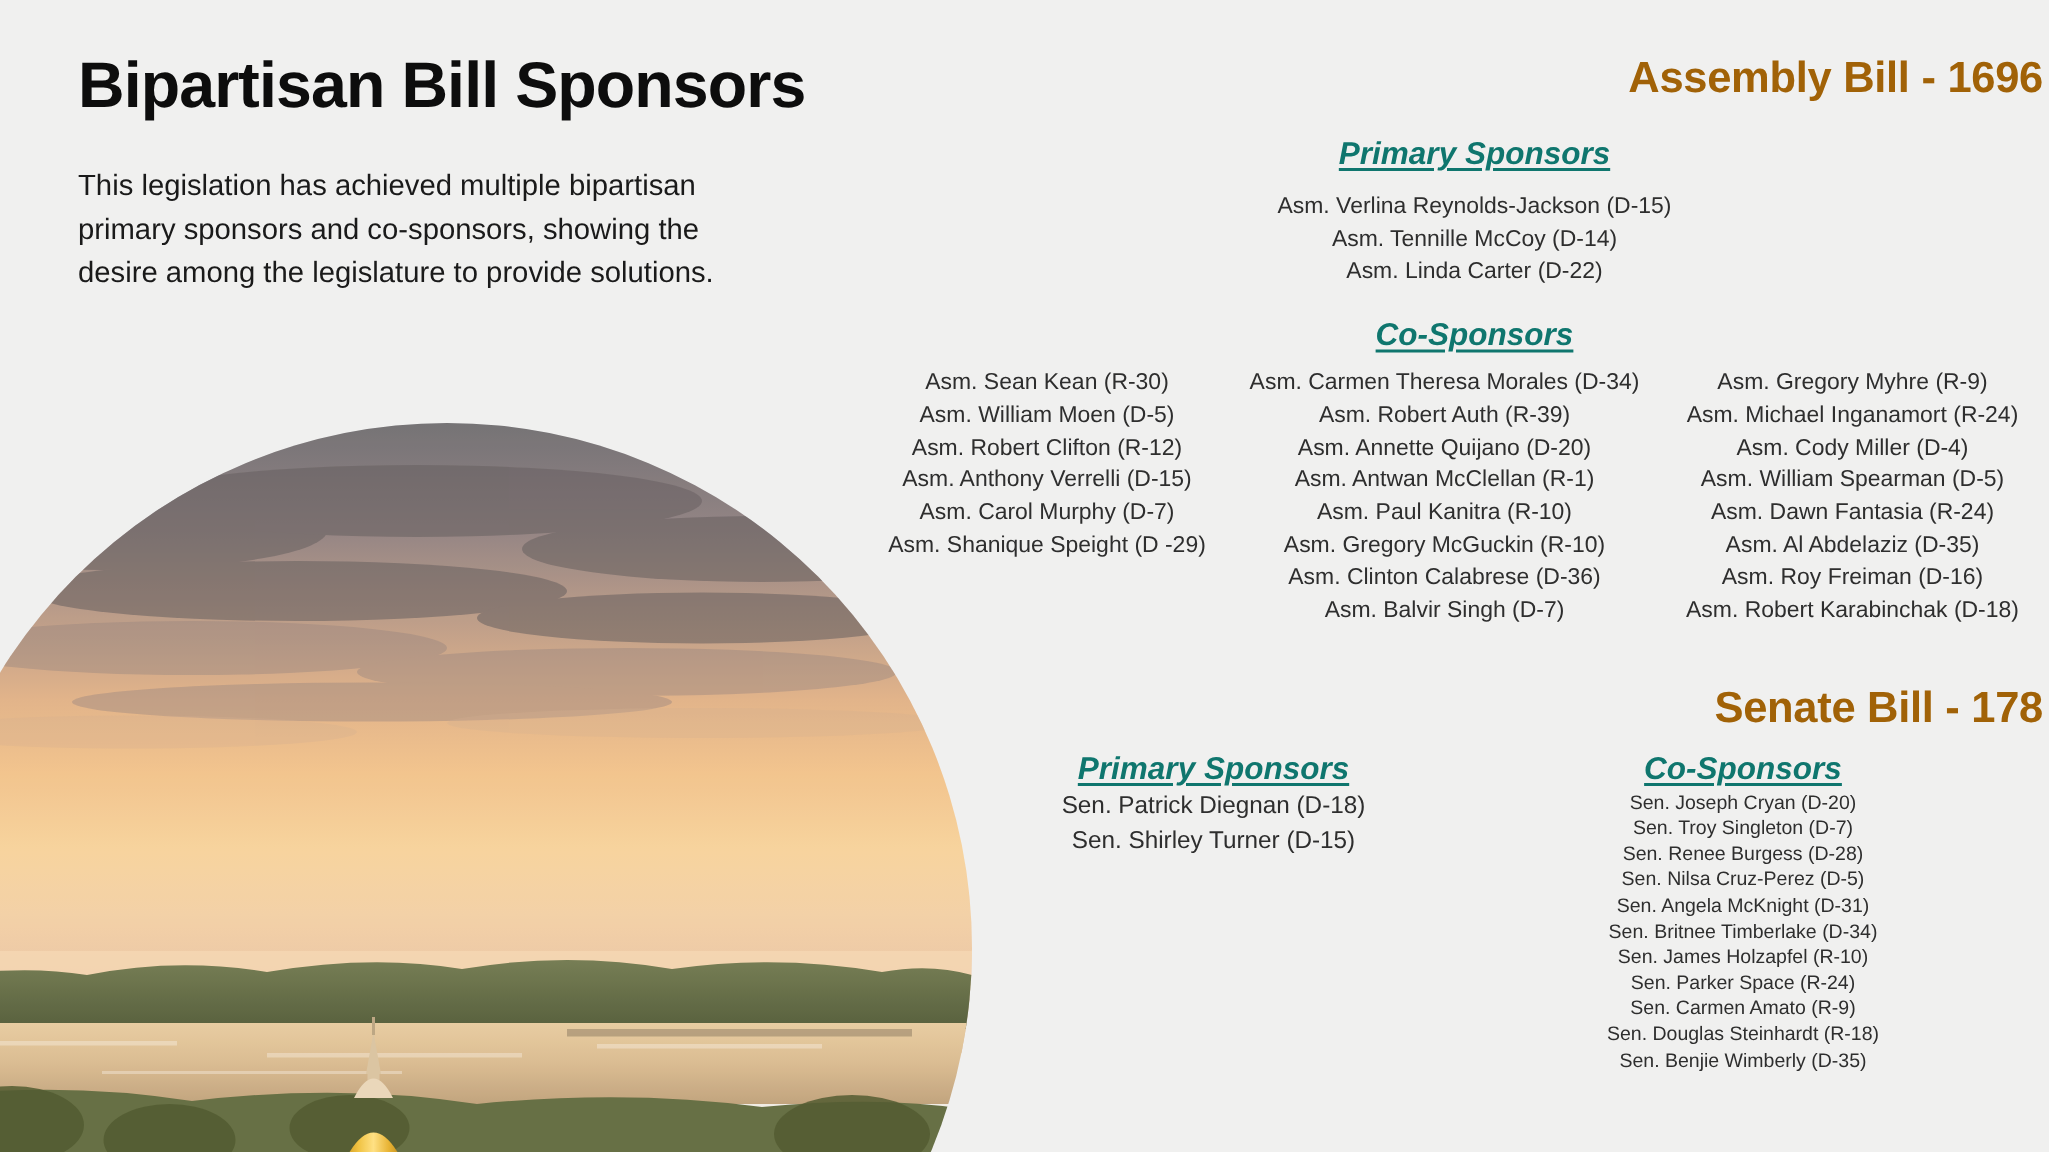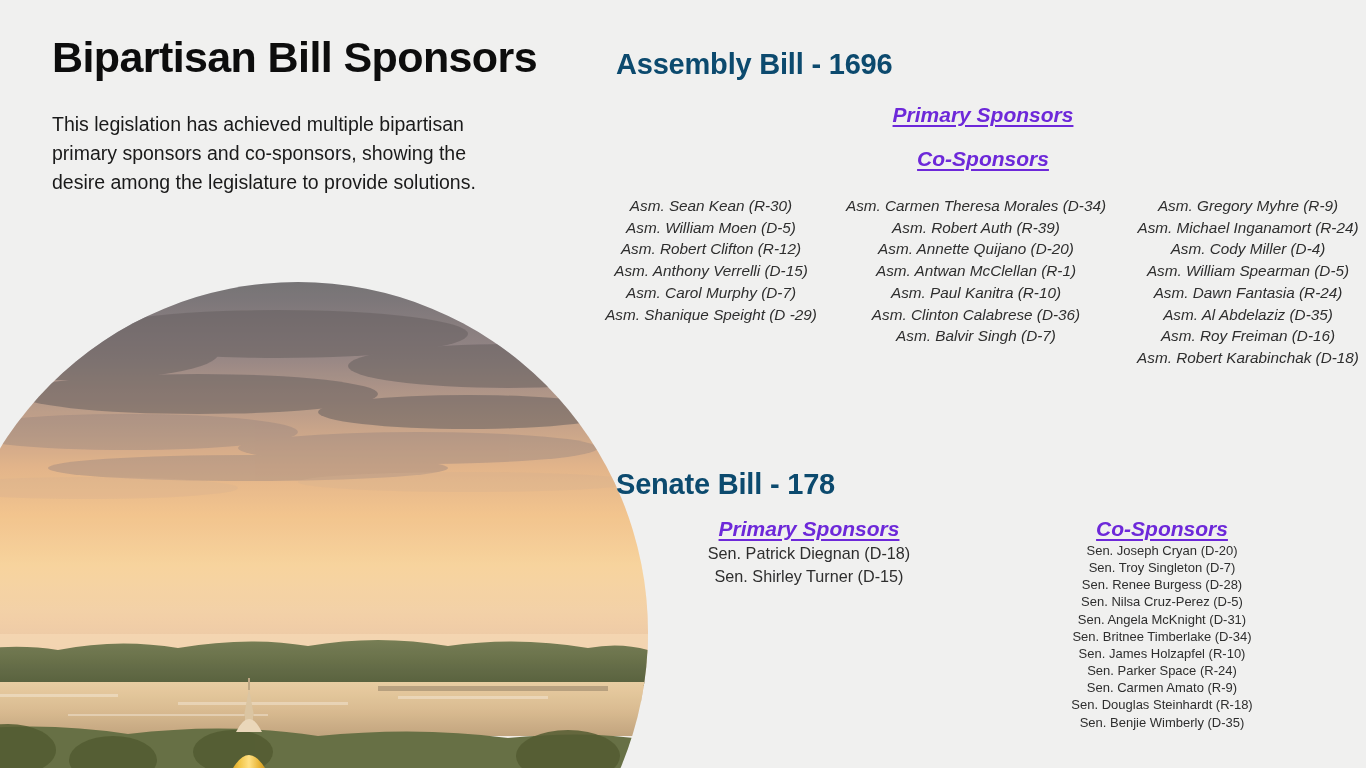--- a/index.html
+++ b/index.html
@@ -55,33 +55,33 @@
     overflow: hidden;
   }
   .photo-circle svg { display: block; width: 100%; height: 100%; }
 
   
   .bill-block { position: absolute; }
 
   .bill-title {
     font-size: 29px;
     font-weight: bold;
-    color: #0c4a6e;
-    text-align: left;
-    margin: 16px;
+    color: #a16207;
+    text-align: right;
+    margin: 4px;
     letter-spacing: -0.2px;
   }
 
   .section-head {
     font-size: 21px;
     font-weight: bold;
     font-style: italic;
     text-decoration: underline;
     text-underline-offset: 3px;
-    color: #6d28d9;
+    color: #0f766e;
     text-align: center;
     margin: 0;
   }
 
   .sponsor-list {
     list-style: none;
     margin: 0;
     padding: 0;
     text-align: center;
   }
@@ -95,24 +95,23 @@
   .sponsor-list.lg li { font-size: 16.2px; line-height: 1.45; }
 
   
   #assembly-bill { left: 600px; top: 32px; width: 766px; }
   #assembly-primary-head { margin-top: 22px; }
   #assembly-primary-list { margin-top: 12px; }
   #assembly-cosponsor-head { margin-top: 20px; }
 
   .cosponsor-columns {
     display: flex;
-    justify-content: center;
+    justify-content: flex-end;
     align-items: flex-start;
-    margin-top: 24px;
-    font-style: italic;
+    margin-top: 8px;
   }
   .cosponsor-columns .col { flex: 0 0 auto; }
   #asm-col-1 { width: 248px; }
   #asm-col-2 { width: 282px; }
   #asm-col-3 { width: 262px; }
 
   
   #senate-bill { left: 600px; top: 452px; width: 766px; }
   .senate-columns {
     display: flex;
@@ -317,20 +316,25 @@
       <rect x="0" y="0" width="700" height="700" fill="#ffb45a" opacity="0.07"></rect>
     </svg>
   </div>
 
   <div class="bill-block" id="assembly-bill">
 
     <h2 class="bill-title">Assembly Bill - 1696</h2>
 
     <h3 class="section-head" id="assembly-primary-head">Primary Sponsors</h3>
 
+    <ul class="sponsor-list" id="assembly-primary-list">
+      <li>Asm. Verlina Reynolds-Jackson (D-15)</li>
+      <li>Asm. Tennille McCoy (D-14)</li>
+      <li>Asm. Linda Carter (D-22)</li>
+    </ul>
 
     <h3 class="section-head" id="assembly-cosponsor-head">Co-Sponsors</h3>
 
     <div class="cosponsor-columns">
 
       <div class="col" id="asm-col-1">
         <ul class="sponsor-list">
           <li>Asm. Sean Kean (R-30)</li>
           <li>Asm. William Moen (D-5)</li>
           <li>Asm. Robert Clifton (R-12)</li>
@@ -340,20 +344,21 @@
         </ul>
       </div>
 
       <div class="col" id="asm-col-2">
         <ul class="sponsor-list">
           <li>Asm. Carmen Theresa Morales (D-34)</li>
           <li>Asm. Robert Auth (R-39)</li>
           <li>Asm. Annette Quijano (D-20)</li>
           <li>Asm. Antwan McClellan (R-1)</li>
           <li>Asm. Paul Kanitra (R-10)</li>
+          <li>Asm. Gregory McGuckin (R-10)</li>
           <li>Asm. Clinton Calabrese (D-36)</li>
           <li>Asm. Balvir Singh (D-7)</li>
         </ul>
       </div>
 
       <div class="col" id="asm-col-3">
         <ul class="sponsor-list">
           <li>Asm. Gregory Myhre (R-9)</li>
           <li>Asm. Michael Inganamort (R-24)</li>
           <li>Asm. Cody Miller (D-4)</li>

